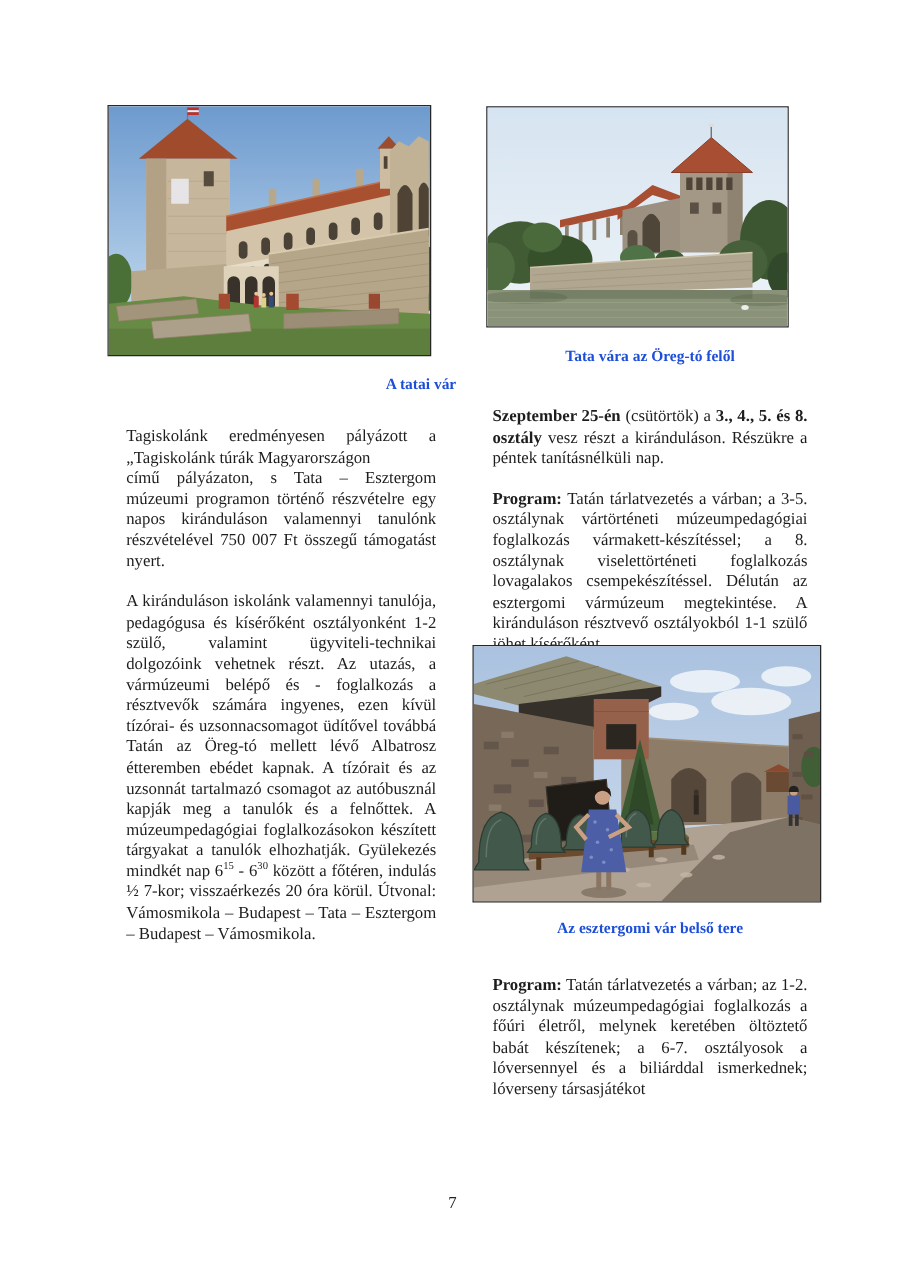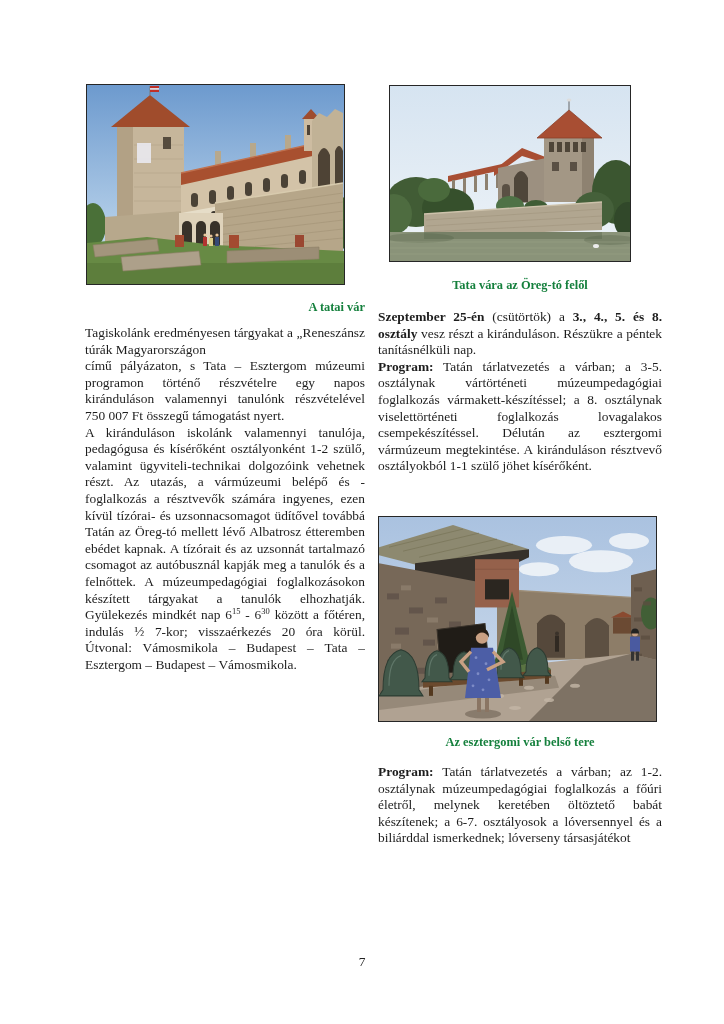--- a/index.html
+++ b/index.html
@@ -8,27 +8,27 @@
     background:#ffffff;overflow:hidden;
     font-family:"Liberation Serif","DejaVu Serif",serif;
     color:#1e1e1e;
   }
   .photo-frame{
     position:absolute;border:1px solid #262626;background:#fff;
   }
   .photo-frame svg{display:block;width:100%;height:100%;}
   .caption{
     position:absolute;text-align:center;font-weight:bold;
-    font-size:12.4px;line-height:15px;color:#15803d;
+    font-size:12.4px;line-height:15px;color:#1d4ed8;
   }
   .textcol{
     position:absolute;font-size:13.4px;line-height:16.6px;
     text-align:justify;color:#1d1d1d;
   }
-  .textcol p{margin:0;padding:0;}
+  .textcol p{margin:16px;padding:0;}
   .textcol .b{font-weight:bold;}
   .textcol sup{
     font-size:8.5px;vertical-align:super;line-height:0;
   }
   .page-number{
     position:absolute;left:0;top:954px;width:724px;
     text-align:center;font-size:13.4px;color:#222;
   }
 </style>
 </head>
@@ -206,21 +206,21 @@
     </svg>
   </div>
   <div class="caption" style="left:378px;top:278px;width:284px;">Tata vára az Öreg-tó felől</div>
 
   <div class="textcol" style="left:378px;top:309px;width:284px;">
     <p><span class="b">Szeptember 25-én</span><span> (csütörtök) a </span><span class="b">3., 4., 5. és 8. osztály</span><span> vesz részt a kiránduláson. Részükre a péntek tanításnélküli nap.</span></p>
     <p><span class="b">Program:</span><span> Tatán tárlatvezetés a várban; a 3-5. osztálynak vártörténeti múzeumpedagógiai foglalkozás vármakett-készítéssel; a 8. osztálynak viselettörténeti foglalkozás lovagalakos csempekészítéssel. Délután az esztergomi vármúzeum megtekintése. A kiránduláson résztvevő osztályokból 1-1 szülő jöhet kísérőként.</span></p>
   </div>
 
   <div class="textcol" style="left:85px;top:325px;width:280px;">
-    <p><span>Tagiskolánk eredményesen tárgyakat a „Reneszánsz túrák Magyarországon</span><br><span>című pályázaton, s Tata – Esztergom múzeumi programon történő részvételre egy napos kiránduláson valamennyi tanulónk részvételével 750 007 Ft összegű támogatást nyert.</span></p>
+    <p><span>Tagiskolánk eredményesen pályázott a „Tagiskolánk túrák Magyarországon</span><br><span>című pályázaton, s Tata – Esztergom múzeumi programon történő részvételre egy napos kiránduláson valamennyi tanulónk részvételével 750 007 Ft összegű támogatást nyert.</span></p>
     <p><span>A kiránduláson iskolánk valamennyi tanulója, pedagógusa és kísérőként osztályonként 1-2 szülő, valamint ügyviteli-technikai dolgozóink vehetnek részt. Az utazás, a vármúzeumi belépő és - foglalkozás a résztvevők számára ingyenes, ezen kívül tízórai- és uzsonnacsomagot üdítővel továbbá Tatán az Öreg-tó mellett lévő Albatrosz étteremben ebédet kapnak. A tízórait és az uzsonnát tartalmazó csomagot az autóbusznál kapják meg a tanulók és a felnőttek. A múzeumpedagógiai foglalkozásokon készített tárgyakat a tanulók elhozhatják. Gyülekezés mindkét nap 6</span><sup>15</sup><span> - 6</span><sup>30</sup><span> között a főtéren, indulás ½ 7-kor; visszaérkezés 20 óra körül. Útvonal: Vámosmikola – Budapest – Tata – Esztergom – Budapest – Vámosmikola.</span></p>
   </div>
 
   <div class="photo-frame" style="left:378px;top:516px;width:277px;height:204px;">
     <svg viewBox="0 0 277 203" preserveAspectRatio="none">
       <defs>
         <linearGradient id="sky3" x1="0" y1="0" x2="0" y2="1">
           <stop offset="0" stop-color="#aac2e0"></stop>
             <stop offset="1" stop-color="#cfdcec"></stop>
         </linearGradient>

